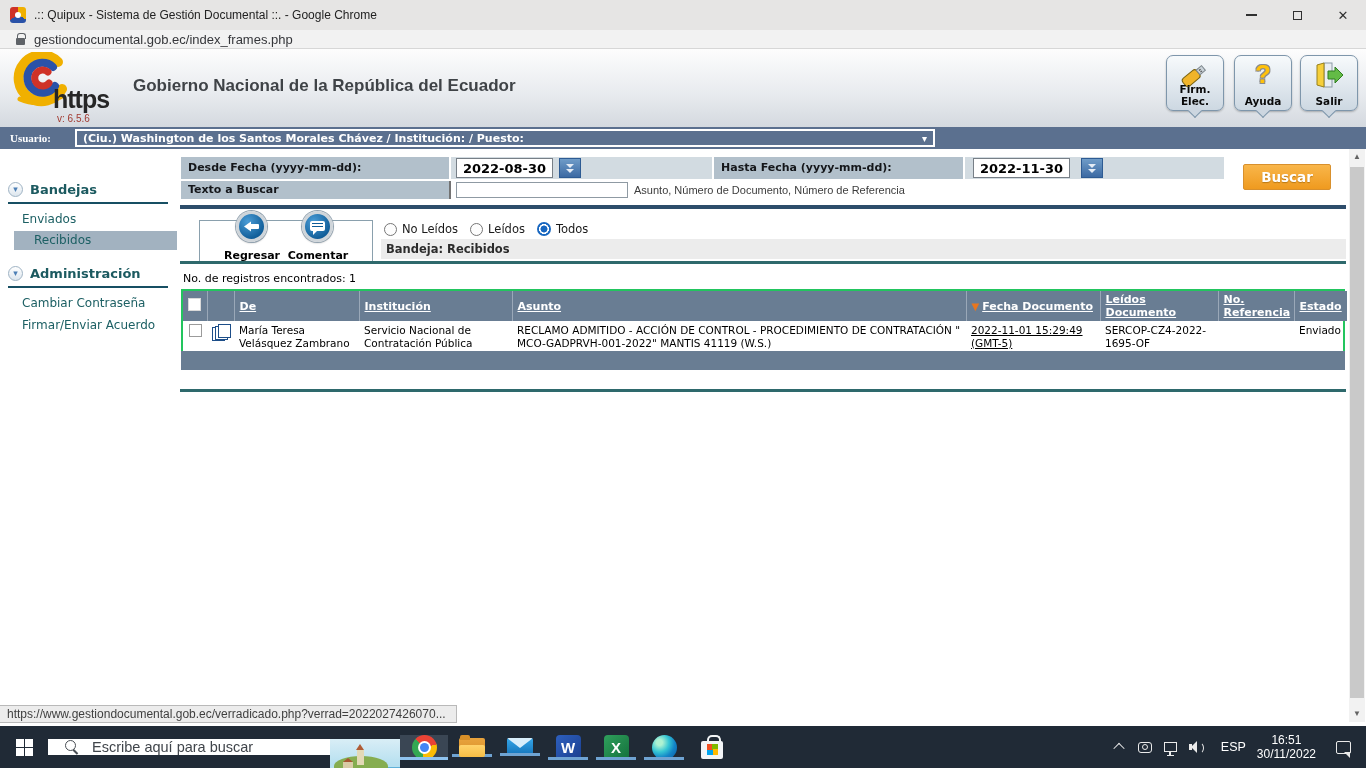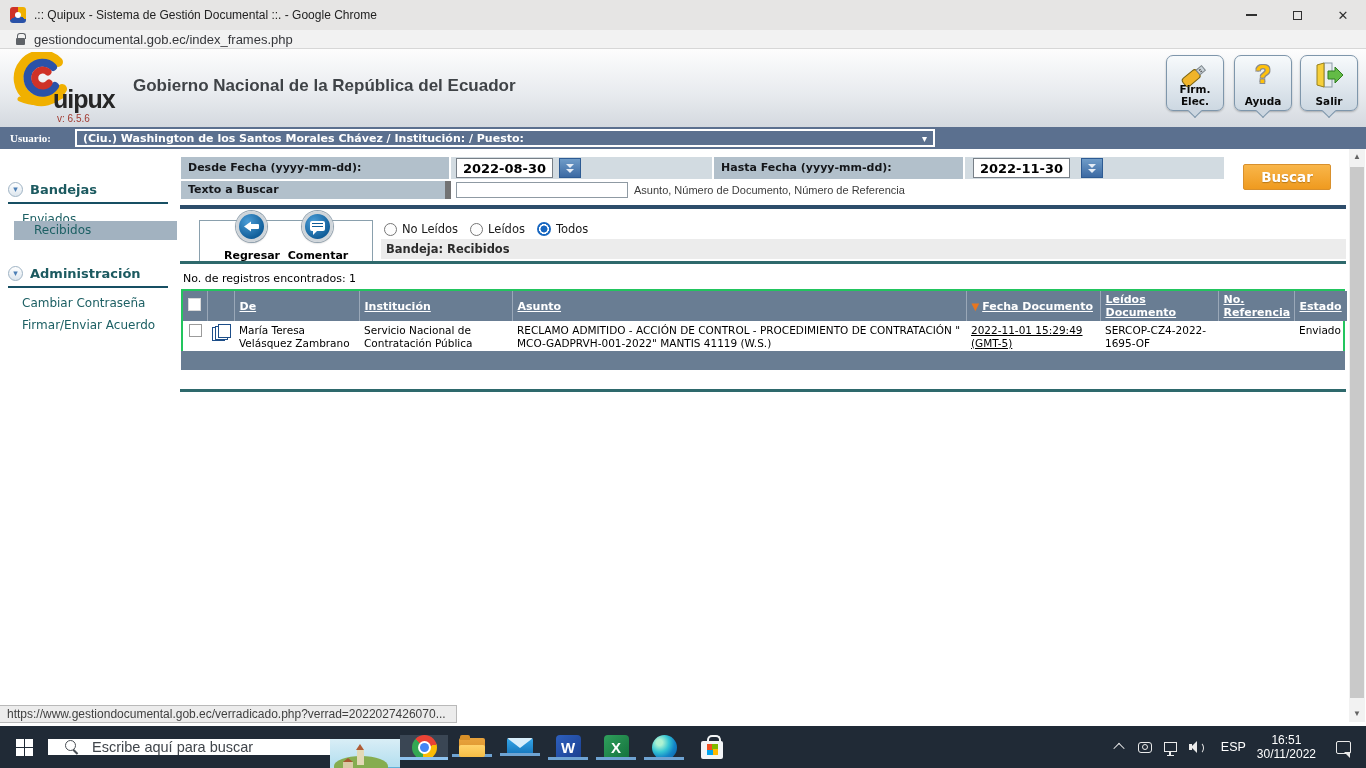--- a/index.html
+++ b/index.html
@@ -62,21 +62,21 @@
   .sec-chev { font-size:9px; color:#4d7fb5; line-height:9px; }
   .sec-title { font-size:13px; font-weight:bold; color:#1c5a60; }
   .side-item { position:absolute; left:14px; width:163px; height:19px; line-height:19px; padding-left:8px;
                font-size:12px; font-weight:normal; color:#1d6064; cursor:pointer; white-space:nowrap; }
   .side-item.active { background:#a2b2c0; }
   #row1bg { left:181px; top:157px; width:1043px; height:22px; background:#d2dbe1; }
   .flabel { position:absolute; height:22px; line-height:22px; background:#b2c0cb; font-size:11px; font-weight:bold; color:#14161a;
             padding-left:7px; font-family:"DejaVu Sans", sans-serif; }
   #lbl-desde { left:181px; top:157px; width:270px; border-right:2px solid #fff; }
   #lbl-hasta { left:712px; top:157px; width:253px; border-left:2px solid #fff; border-right:2px solid #fff; }
-  #lbl-texto { left:181px; top:181px; width:270px; height:18px; line-height:18px; border-right:6px solid #737373; }
+  #lbl-texto { left:181px; top:181px; width:270px; height:18px; line-height:18px; border-right:2px solid #737373; }
   .dateinp { position:absolute; width:97px; height:20px; border:1px solid #777f87; background:#fff; text-align:center;
              font-family:"DejaVu Sans", sans-serif; font-size:13px; font-weight:bold; color:#000; }
   #inp-desde { left:456px; top:158px; } #inp-hasta { left:973px; top:158px; }
   .datechev { position:absolute; width:22px; height:20px; background:linear-gradient(#6f9cc8,#3c6aa3); border:1px solid #2d5b93;
               display:flex; flex-direction:column; align-items:center; justify-content:center; gap:1px; cursor:pointer; }
   #chev1 { left:559px; top:158px; } #chev2 { left:1081px; top:158px; }
   .tri { width:0; height:0; border-left:4.5px solid transparent; border-right:4.5px solid transparent; border-top:4px solid #e4ecf5; }
   #inp-texto { position:absolute; left:456px; top:182px; width:172px; height:16px; border:1px solid #8f9aa3; background:#fff;
                font-family:"DejaVu Sans", sans-serif; font-size:11px; padding:0 3px; }
   #hint { left:634px; top:181px; height:18px; line-height:18px; font-size:11px; color:#3c3c3c; }
@@ -237,21 +237,21 @@
     <span class="url-text">gestiondocumental.gob.ec/index_frames.php</span>
   </div>
 
   <div class="appheader">
     <svg class="logo-svg" width="60" height="56" viewBox="0 0 60 56">
       <path d="M46 10 A23 23 0 1 0 50 37" fill="none" stroke="#f0b000" stroke-width="10" stroke-linecap="round"></path>
       <path d="M41 15 A15 15 0 1 0 43 34" fill="none" stroke="#2a52a8" stroke-width="8" stroke-linecap="round"></path>
       <path d="M36 20 A8 8 0 1 0 37 31" fill="none" stroke="#cf3227" stroke-width="7" stroke-linecap="round"></path>
       <path d="M8 47 Q28 56 50 44" fill="none" stroke="#f0b000" stroke-width="5" stroke-linecap="round"></path>
     </svg>
-    <span class="logo-word">uipux</span>
+    <span class="logo-word">https</span>
     <span class="logo-ver">v: 6.5.6</span>
     <span class="hd-title">Gobierno Nacional de la República del Ecuador</span>
 
     <div class="hbtn" id="btn-firm">
       <div class="hicon">
         <svg width="34" height="30" viewBox="0 0 34 30">
           <g transform="rotate(-40 17 15)">
             <rect x="3" y="10" width="18" height="10" rx="3" fill="#f0b42a" stroke="#7a6310"></rect>
             <rect x="21" y="12" width="7" height="6" fill="#c9d2d8" stroke="#7d868c"></rect>
             <rect x="23" y="13.5" width="2" height="1.2" fill="#555"></rect>
@@ -288,21 +288,21 @@
   </div>
 
   <div class="sidebar">
     <div class="sec-head" style="top:33px;">
       <span class="sec-ic">
           <span class="sec-chev">▾</span>
         </span>
       <span class="sec-title">Bandejas</span>
     </div>
     <div class="side-item" style="top:61px;">Enviados</div>
-    <div class="side-item active" style="top:72px;padding-left:20px;">Recibidos</div>
+    <div class="side-item active" style="top:82px;padding-left:20px;">Recibidos</div>
     <div class="sec-head" style="top:117px;">
       <span class="sec-ic">
           <span class="sec-chev">▾</span>
         </span>
       <span class="sec-title">Administración</span>
     </div>
     <div class="side-item" style="top:145px;">Cambiar Contraseña</div>
     <div class="side-item" style="top:167px;">Firmar/Enviar Acuerdo</div>
   </div>
 

